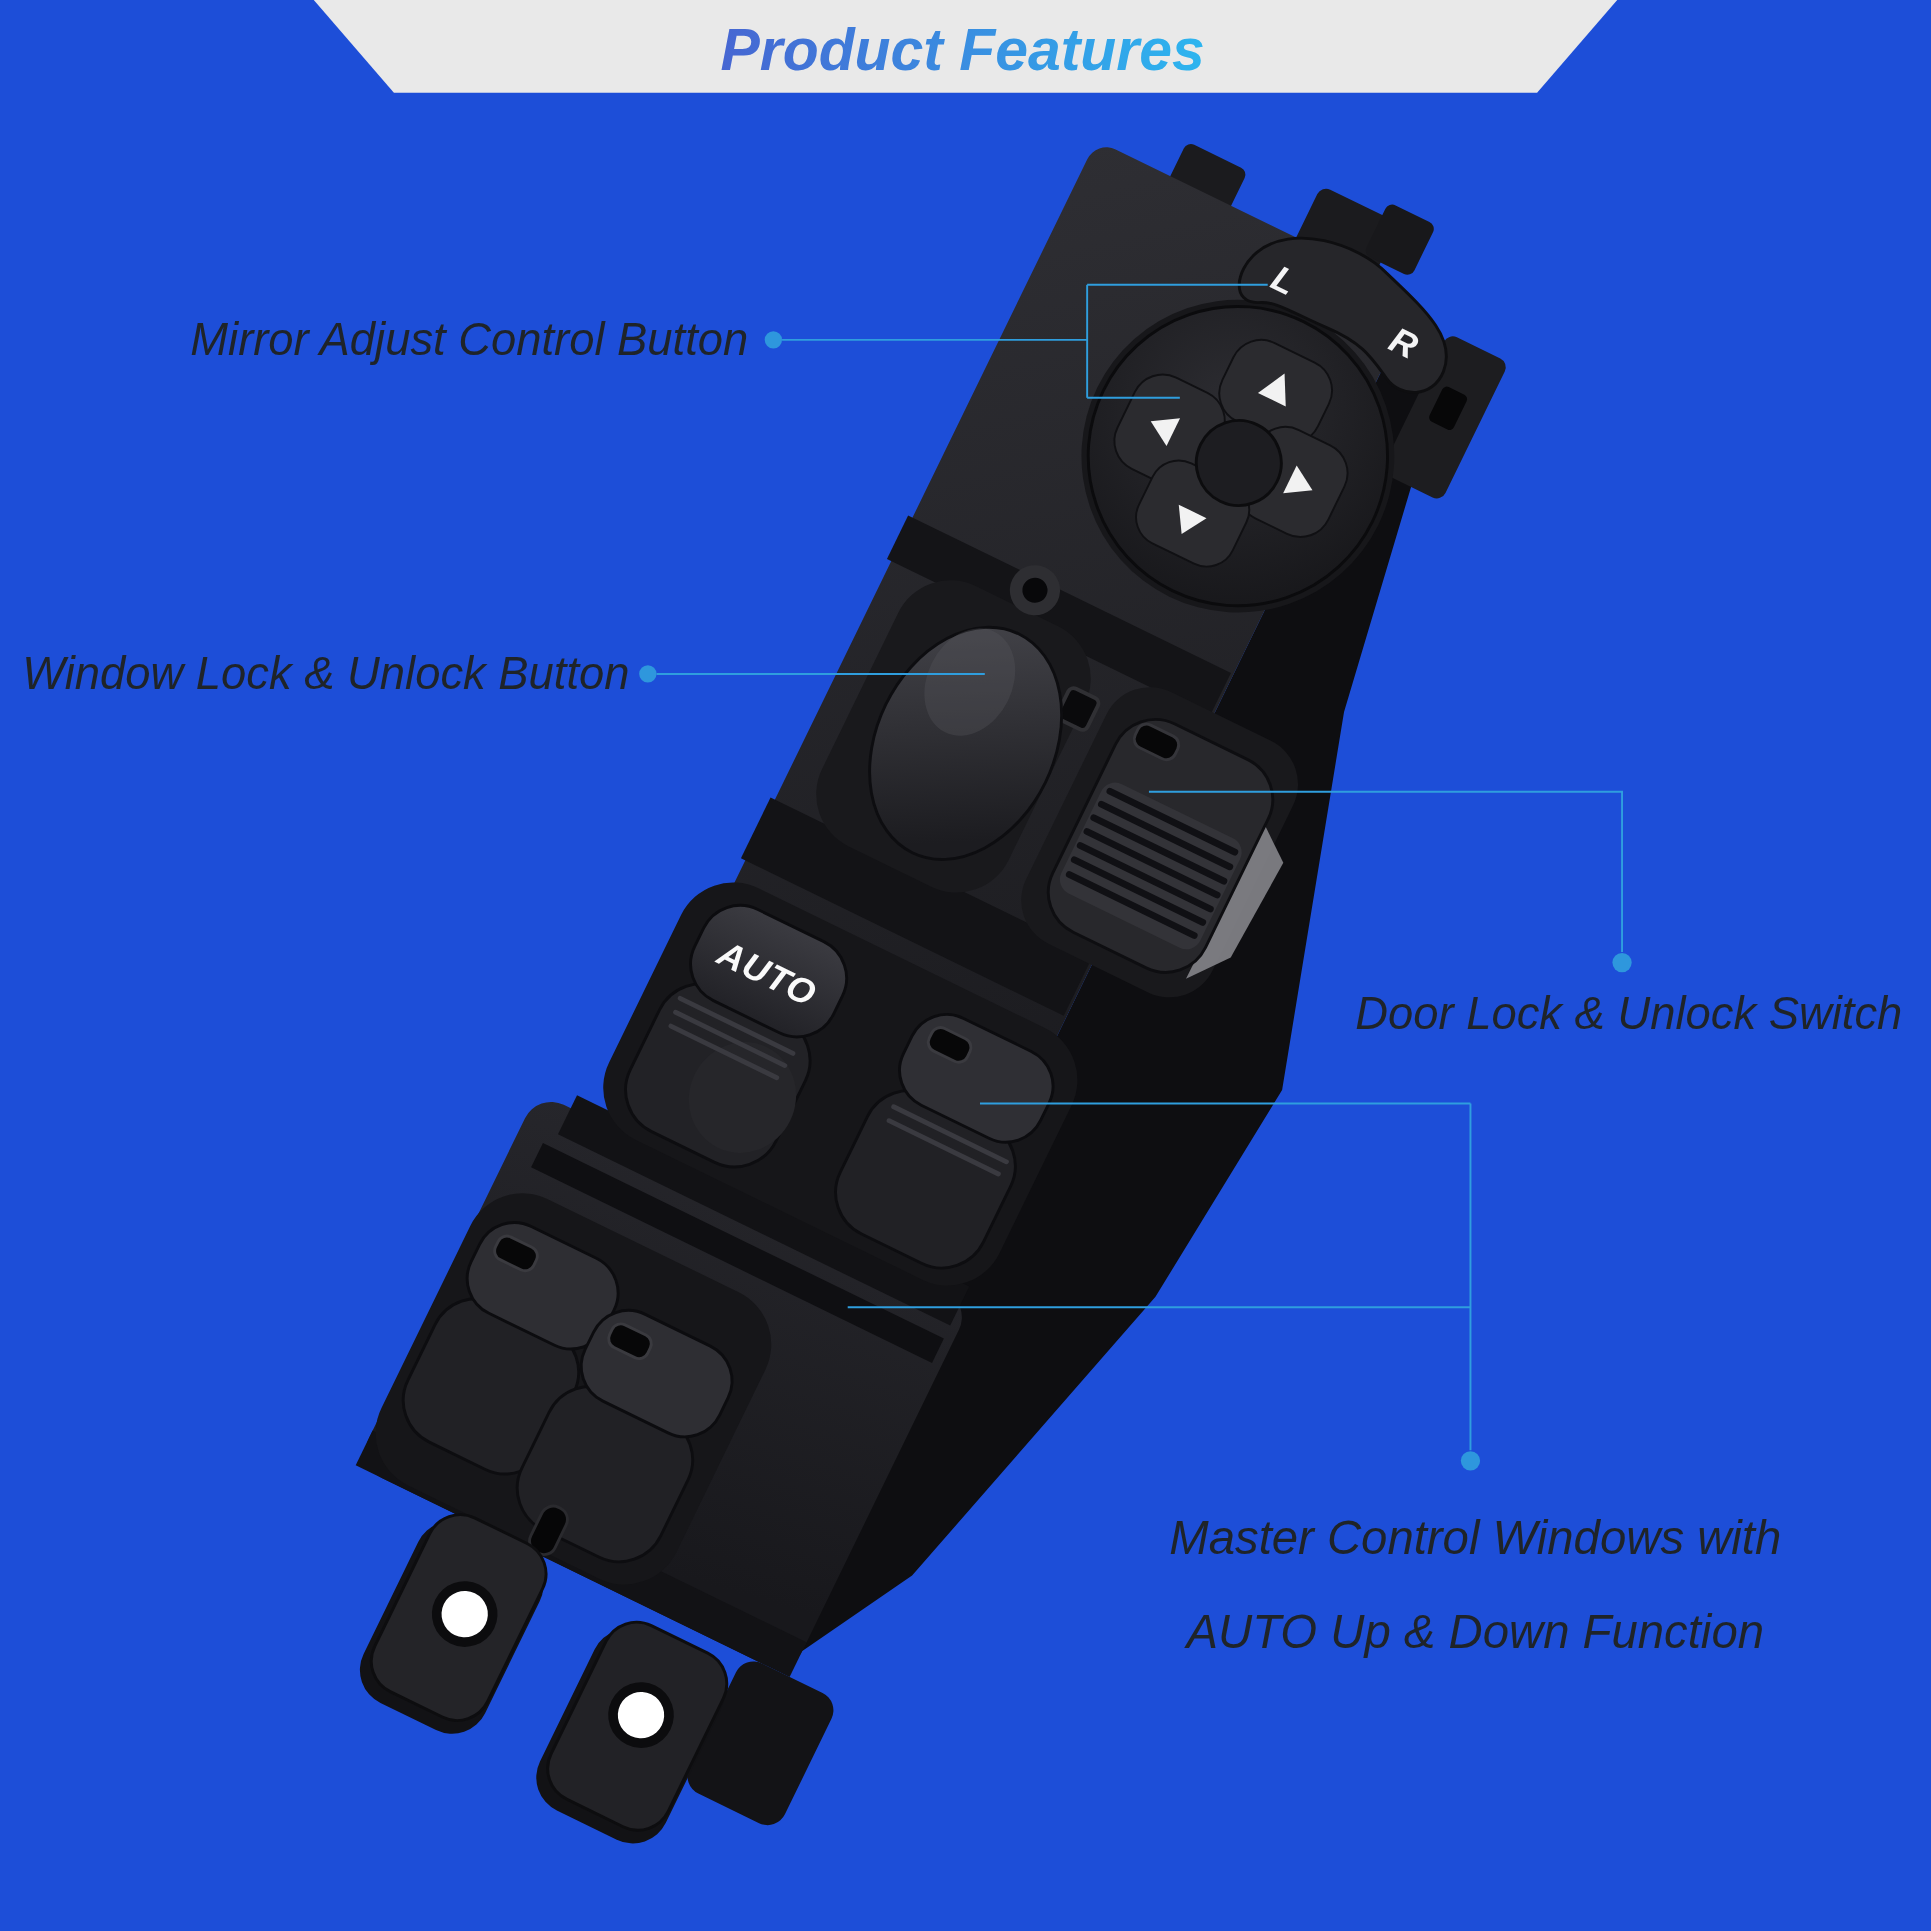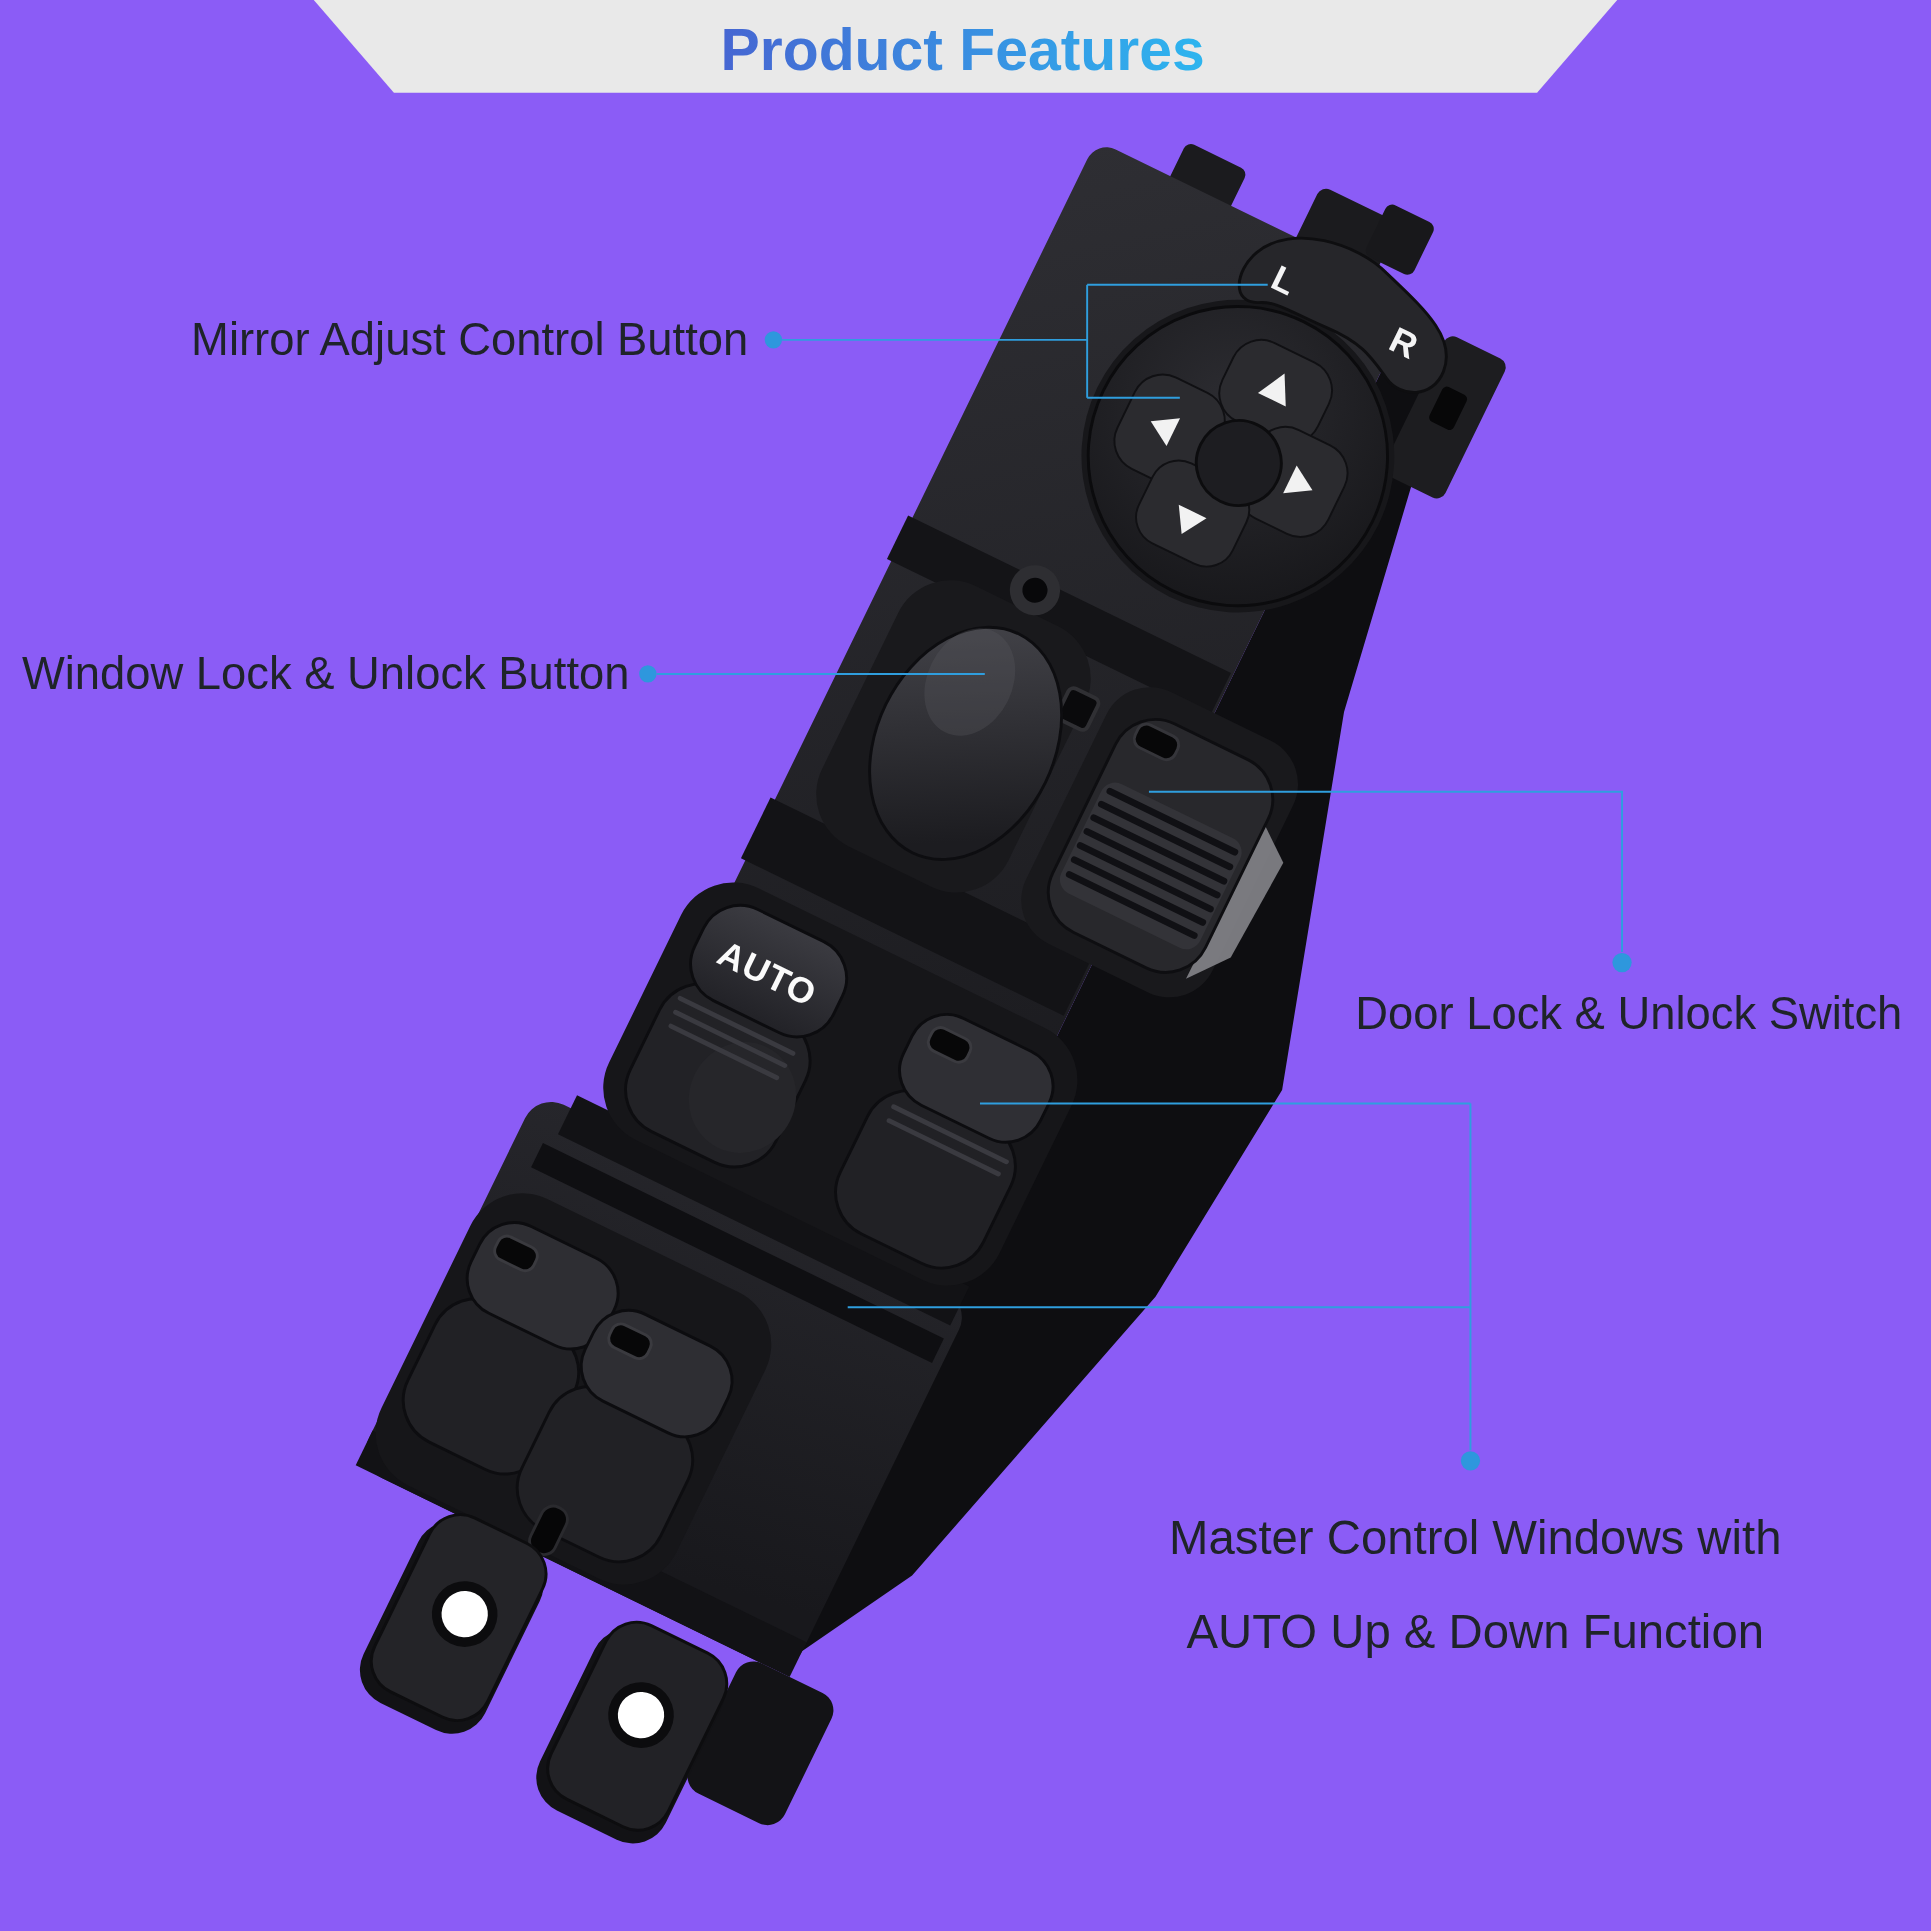--- a/index.html
+++ b/index.html
@@ -1,16 +1,16 @@
 <!DOCTYPE html>
 <html><head>
 <meta charset="utf-8">
 <style>
   html,body{margin:0;padding:0;background:#ffffff;width:100%;height:100%;}
-  .page{width:100vw;height:100vh;overflow:hidden;background:#8b5cf6;}
+  .page{width:100vw;height:100vh;overflow:hidden;background:#1d4ed8;font-style:italic;}
   svg{display:block;width:100vw;height:100vh;font-family:"Liberation Sans",sans-serif;}
   .page-title{font-family:"Liberation Sans",sans-serif;font-weight:bold;font-size:61px;fill:url(#titleGrad);}
   .label{font-family:"Liberation Sans",sans-serif;font-size:47px;fill:#1f2429;}
   .label-lg{font-family:"Liberation Sans",sans-serif;font-size:49px;fill:#1f2429;}
   .callout-line{stroke:#2f9ede;stroke-width:2;fill:none;}
   .callout-dot{fill:#2e97dd;stroke:none;}
   .knob-letter{font-family:"Liberation Sans",sans-serif;font-weight:bold;font-size:37px;fill:#f4f4f5;}
   .auto-text{font-family:"Liberation Sans",sans-serif;font-weight:bold;font-size:37px;fill:#fafafa;letter-spacing:1px;}
   .ridge{stroke:#101014;stroke-width:7;stroke-linecap:round;}
   .ridge-soft{stroke:#3a3a40;stroke-width:5;stroke-linecap:round;}

